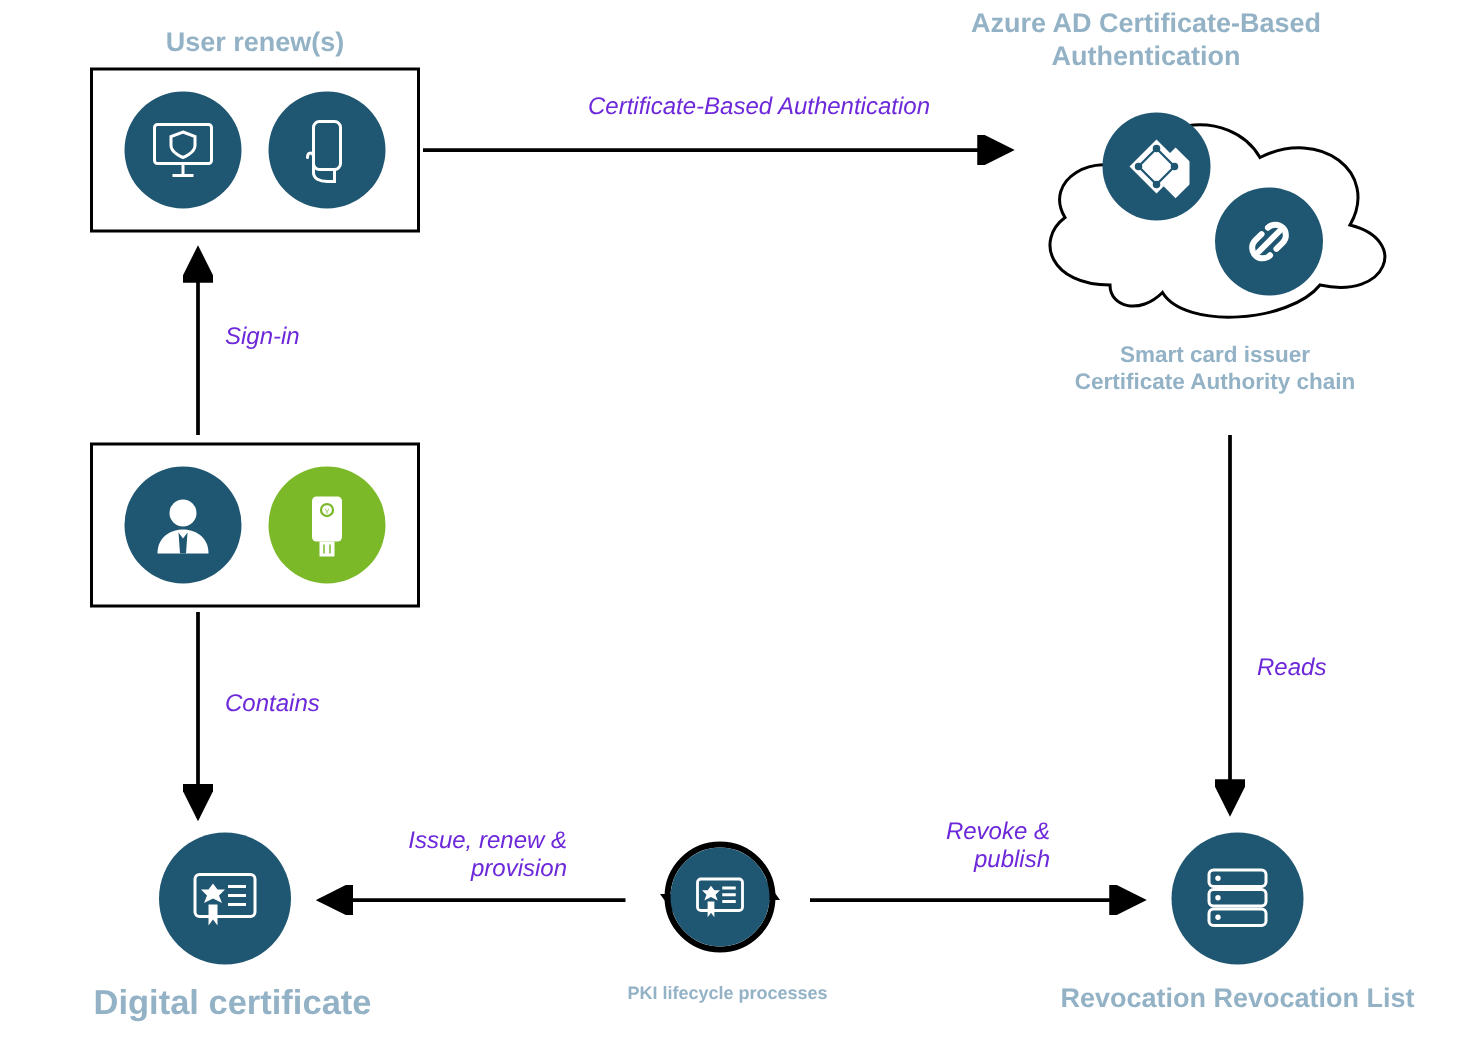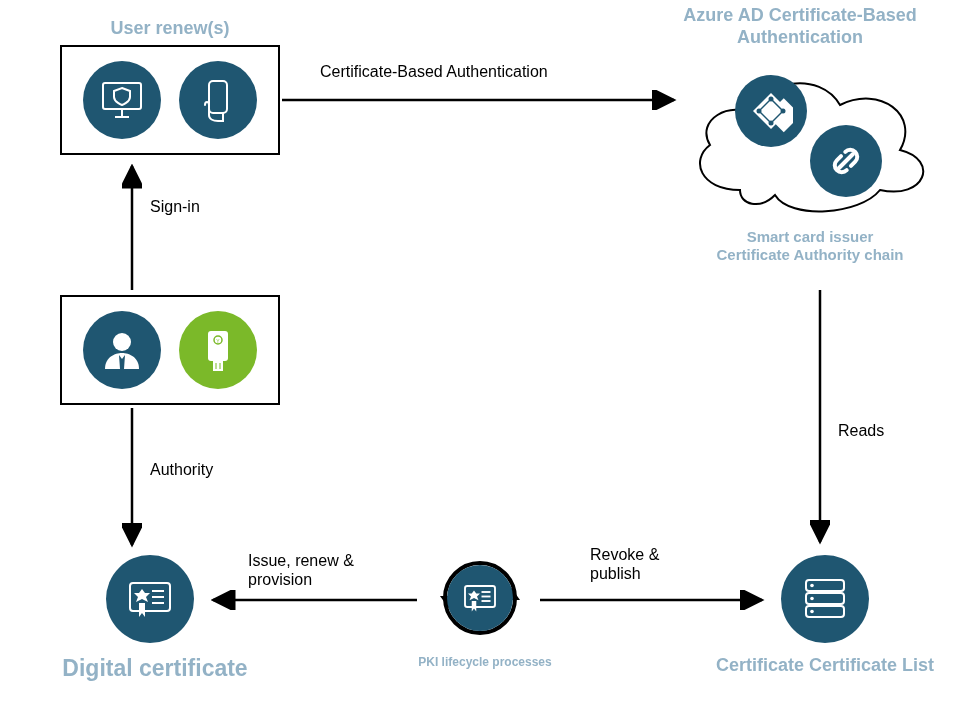--- a/index.html
+++ b/index.html
@@ -14,24 +14,25 @@
   }
   .heading {
     color: #93b2c6;
     font-weight: 700;
     text-align: center;
     position: absolute;
     line-height: 1.2;
   }
   .edge-label {
     position: absolute;
-    color: #000000;
+    color: #6d28d9;
     font-size: 16px;
-    text-align: left;
+    text-align: right;
     line-height: 1.2;
+    font-style: italic;
   }
   .node-box {
     position: absolute;
     border: 2px solid #000;
     background: #fff;
     display: flex;
     align-items: center;
     justify-content: center;
     gap: 18px;
   }
@@ -68,21 +69,21 @@
     </svg>
   </div>
   <div class="icon-circle teal" style="width:78px;height:78px;">
     <svg width="50" height="50" viewBox="0 0 50 50">
       <rect x="16" y="6" width="18" height="32" rx="4" fill="none" stroke="#fff" stroke-width="2"></rect>
       <path d="M12 30 C12 26 16 26 16 30 V40 C16 44 20 46 25 46 H30 V38" fill="none" stroke="#fff" stroke-width="2" stroke-linecap="round"></path>
     </svg>
   </div>
 </div>
 
-<div class="heading" style="left:655px; top:5px; width:290px; font-size:18px;">Azure AD Certificate-Based Authentication</div>
+<div class="heading" style="left:619px; top:5px; width:290px; font-size:18px;">Azure AD Certificate-Based Authentication</div>
 
 <div style="position:absolute; left:680px; top:60px; width:260px; height:160px;">
   <svg width="260" height="160" viewBox="0 0 260 160" style="position:absolute;left:0;top:0;">
     <path d="M60 130
              C20 130 10 100 30 85
              C15 60 50 40 75 55
              C80 20 140 10 160 45
              C200 25 240 55 220 90
              C260 100 245 140 200 130
              C180 155 110 160 95 135
@@ -173,41 +174,41 @@
     <svg width="54" height="54" viewBox="0 0 54 54">
       <rect x="8" y="8" width="38" height="11" rx="3" fill="none" stroke="#fff" stroke-width="2"></rect>
       <rect x="8" y="21" width="38" height="11" rx="3" fill="none" stroke="#fff" stroke-width="2"></rect>
       <rect x="8" y="34" width="38" height="11" rx="3" fill="none" stroke="#fff" stroke-width="2"></rect>
       <circle cx="14" cy="13.5" r="1.8" fill="#fff"></circle>
       <circle cx="14" cy="26.5" r="1.8" fill="#fff"></circle>
       <circle cx="14" cy="39.5" r="1.8" fill="#fff"></circle>
     </svg>
   </div>
 </div>
-<div class="heading" style="left:680px; top:655px; width:290px; font-size:18px;">Certificate Certificate List</div>
+<div class="heading" style="left:680px; top:655px; width:290px; font-size:18px;">Revocation Revocation List</div>
 
 <svg class="abs" style="left:282px; top:90px; width:400px; height:20px;">
   <line x1="0" y1="10" x2="392" y2="10" stroke="#000" stroke-width="2.5" marker-end="url(#ah)"></line>
 </svg>
 <div class="edge-label" style="left:320px; top:62px; width:300px;">Certificate-Based Authentication</div>
 
 <svg class="abs" style="left:122px; top:158px; width:20px; height:135px;">
   <line x1="10" y1="132" x2="10" y2="8" stroke="#000" stroke-width="2.5" marker-end="url(#ah)"></line>
 </svg>
-<div class="edge-label" style="left:150px; top:197px;">Sign-in</div>
+<div class="edge-label" style="left:150px; top:215px;">Sign-in</div>
 
 <svg class="abs" style="left:810px; top:290px; width:20px; height:260px;">
   <line x1="10" y1="0" x2="10" y2="252" stroke="#000" stroke-width="2.5" marker-end="url(#ah)"></line>
 </svg>
-<div class="edge-label" style="left:838px; top:421px;">Reads</div>
+<div class="edge-label" style="left:838px; top:436px;">Reads</div>
 
 <svg class="abs" style="left:122px; top:408px; width:20px; height:145px;">
   <line x1="10" y1="0" x2="10" y2="137" stroke="#000" stroke-width="2.5" marker-end="url(#ah)"></line>
 </svg>
-<div class="edge-label" style="left:150px; top:460px;">Authority</div>
+<div class="edge-label" style="left:150px; top:460px;">Contains</div>
 
 <svg class="abs" style="left:205px; top:590px; width:215px; height:20px;">
   <line x1="212" y1="10" x2="8" y2="10" stroke="#000" stroke-width="2.5" marker-end="url(#ah)"></line>
 </svg>
 <div class="edge-label" style="left:248px; top:551px; width:130px; white-space:normal;">Issue, renew &amp; provision</div>
 
 <svg class="abs" style="left:540px; top:590px; width:230px; height:20px;">
   <line x1="0" y1="10" x2="222" y2="10" stroke="#000" stroke-width="2.5" marker-end="url(#ah)"></line>
 </svg>
 <div class="edge-label" style="left:590px; top:545px; width:110px;">Revoke &amp; publish</div>

